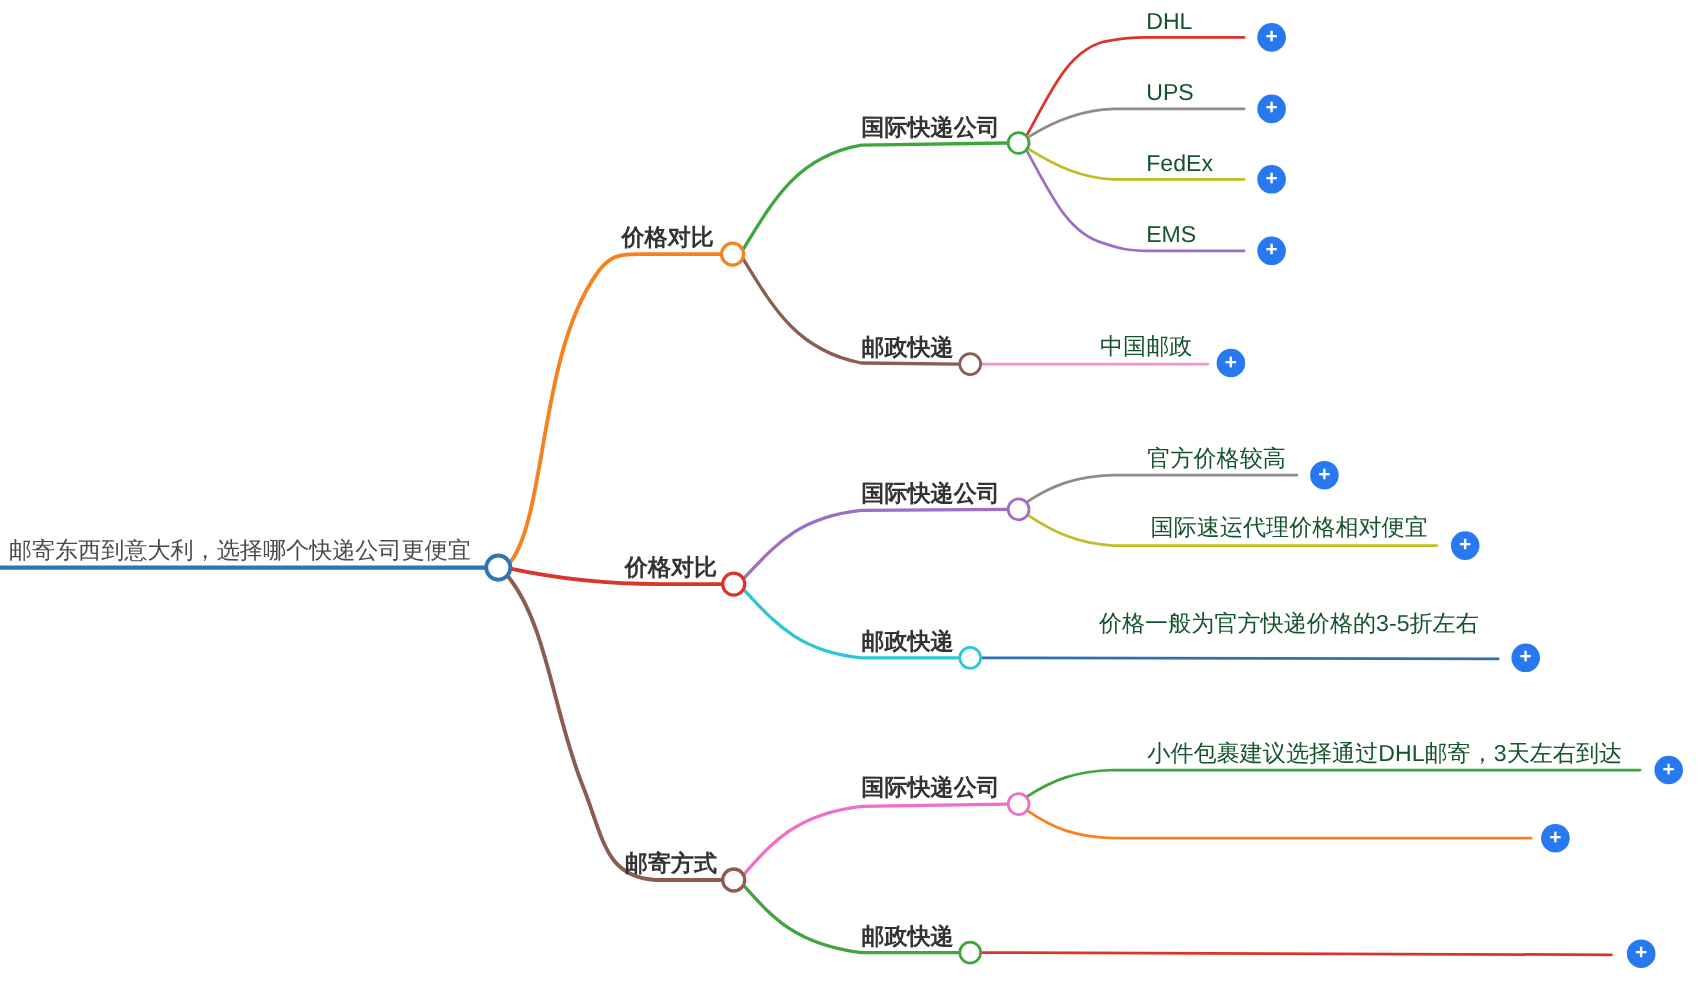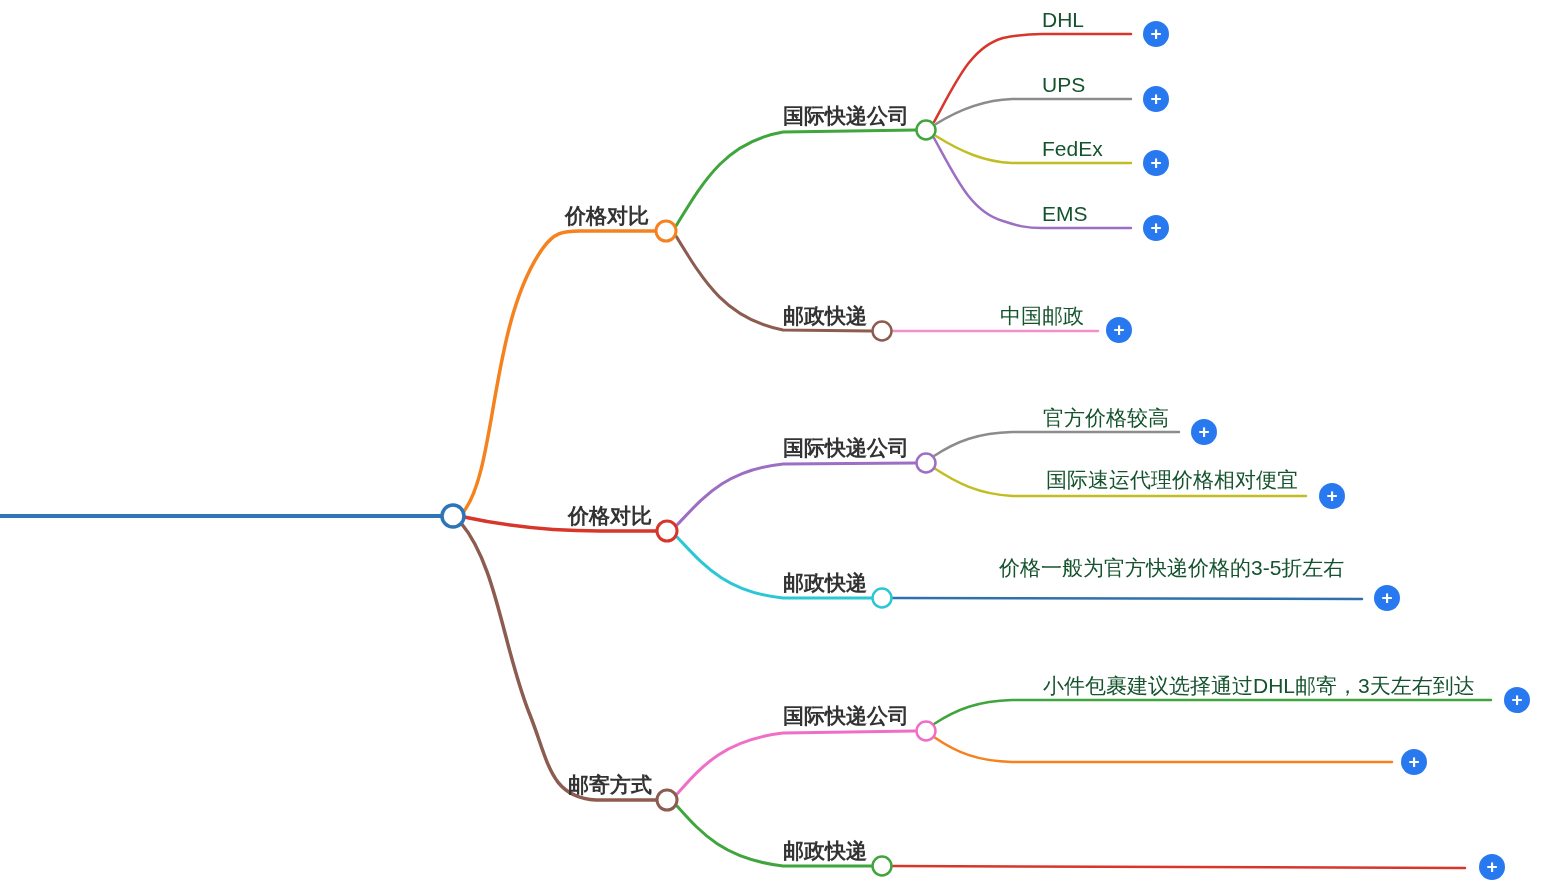--- a/index.html
+++ b/index.html
@@ -71,20 +71,21 @@
     <circle class="handle" stroke-width="2.5" cx="926" cy="130" r="9.5" stroke="#3FA53C"></circle>
     <circle class="handle" stroke-width="2.5" cx="882" cy="331" r="9.5" stroke="#8D5C50"></circle>
     <circle class="handle" stroke-width="3" cx="667" cy="531" r="10" stroke="#D8352B"></circle>
     <circle class="handle" stroke-width="2.5" cx="926" cy="463" r="9.5" stroke="#9C6EC4"></circle>
     <circle class="handle" stroke-width="2.5" cx="882" cy="598" r="9.5" stroke="#2BC7D4"></circle>
     <circle class="handle" stroke-width="3" cx="667" cy="800" r="10" stroke="#8D5C50"></circle>
     <circle class="handle" stroke-width="2.5" cx="926" cy="731" r="9.5" stroke="#EF6FC6"></circle>
     <circle class="handle" stroke-width="2.5" cx="882" cy="866" r="9.5" stroke="#3FA53C"></circle>
   </svg>
 
+  <div class="label root-label" style="left:8px; top:489px;">邮寄东西到意大利，选择哪个快递公司更便宜</div>
 
   <div class="label node-label" style="left:565px; top:204px;">价格对比</div>
   <div class="label node-label" style="left:783px; top:104px;">国际快递公司</div>
   <div class="label leaf-label" style="left:1042px; top:8px;">DHL</div>
   <div class="label leaf-label" style="left:1042px; top:73px;">UPS</div>
   <div class="label leaf-label" style="left:1042px; top:137px;">FedEx</div>
   <div class="label leaf-label" style="left:1042px; top:202px;">EMS</div>
   <div class="label node-label" style="left:783px; top:304px;">邮政快递</div>
   <div class="label leaf-label" style="left:1000px; top:304px;">中国邮政</div>
 

